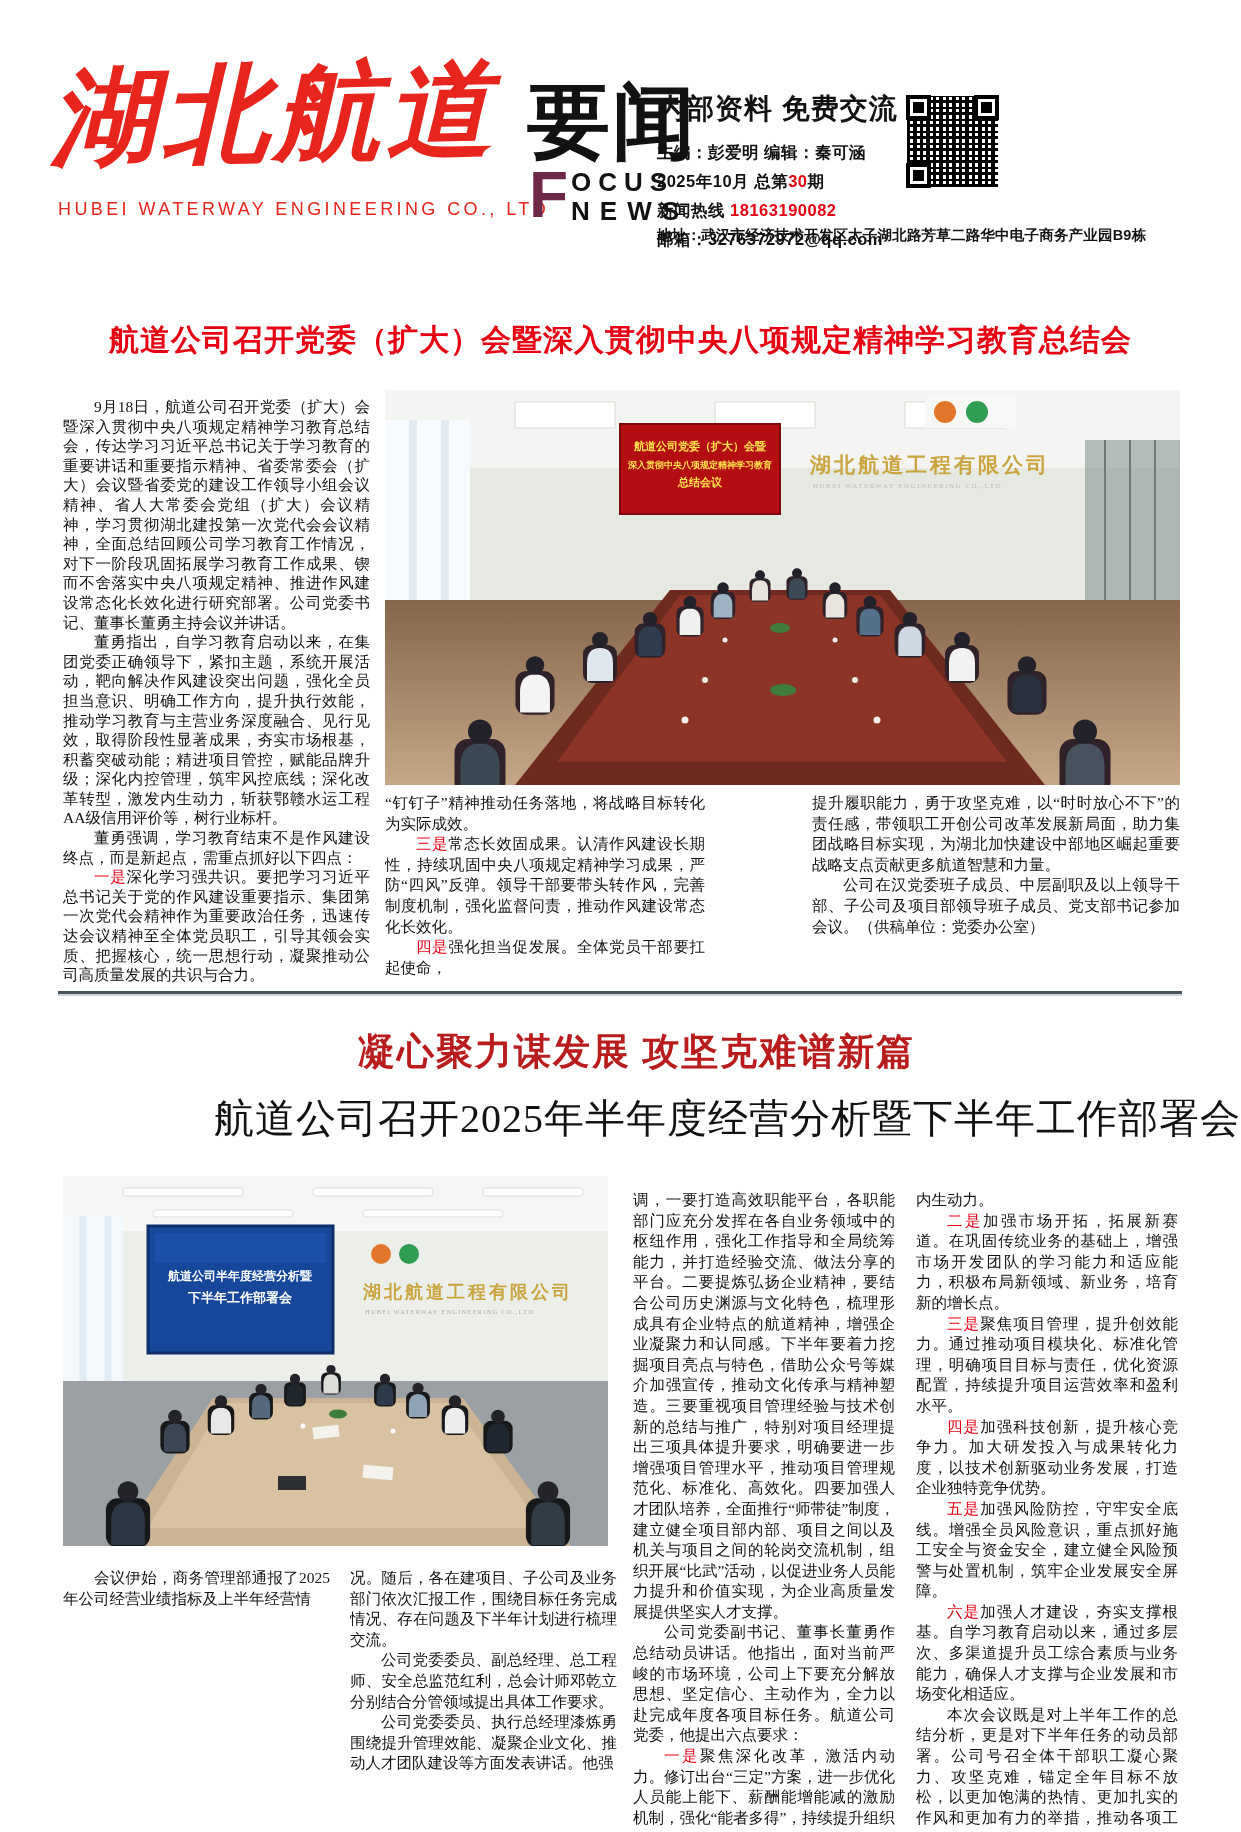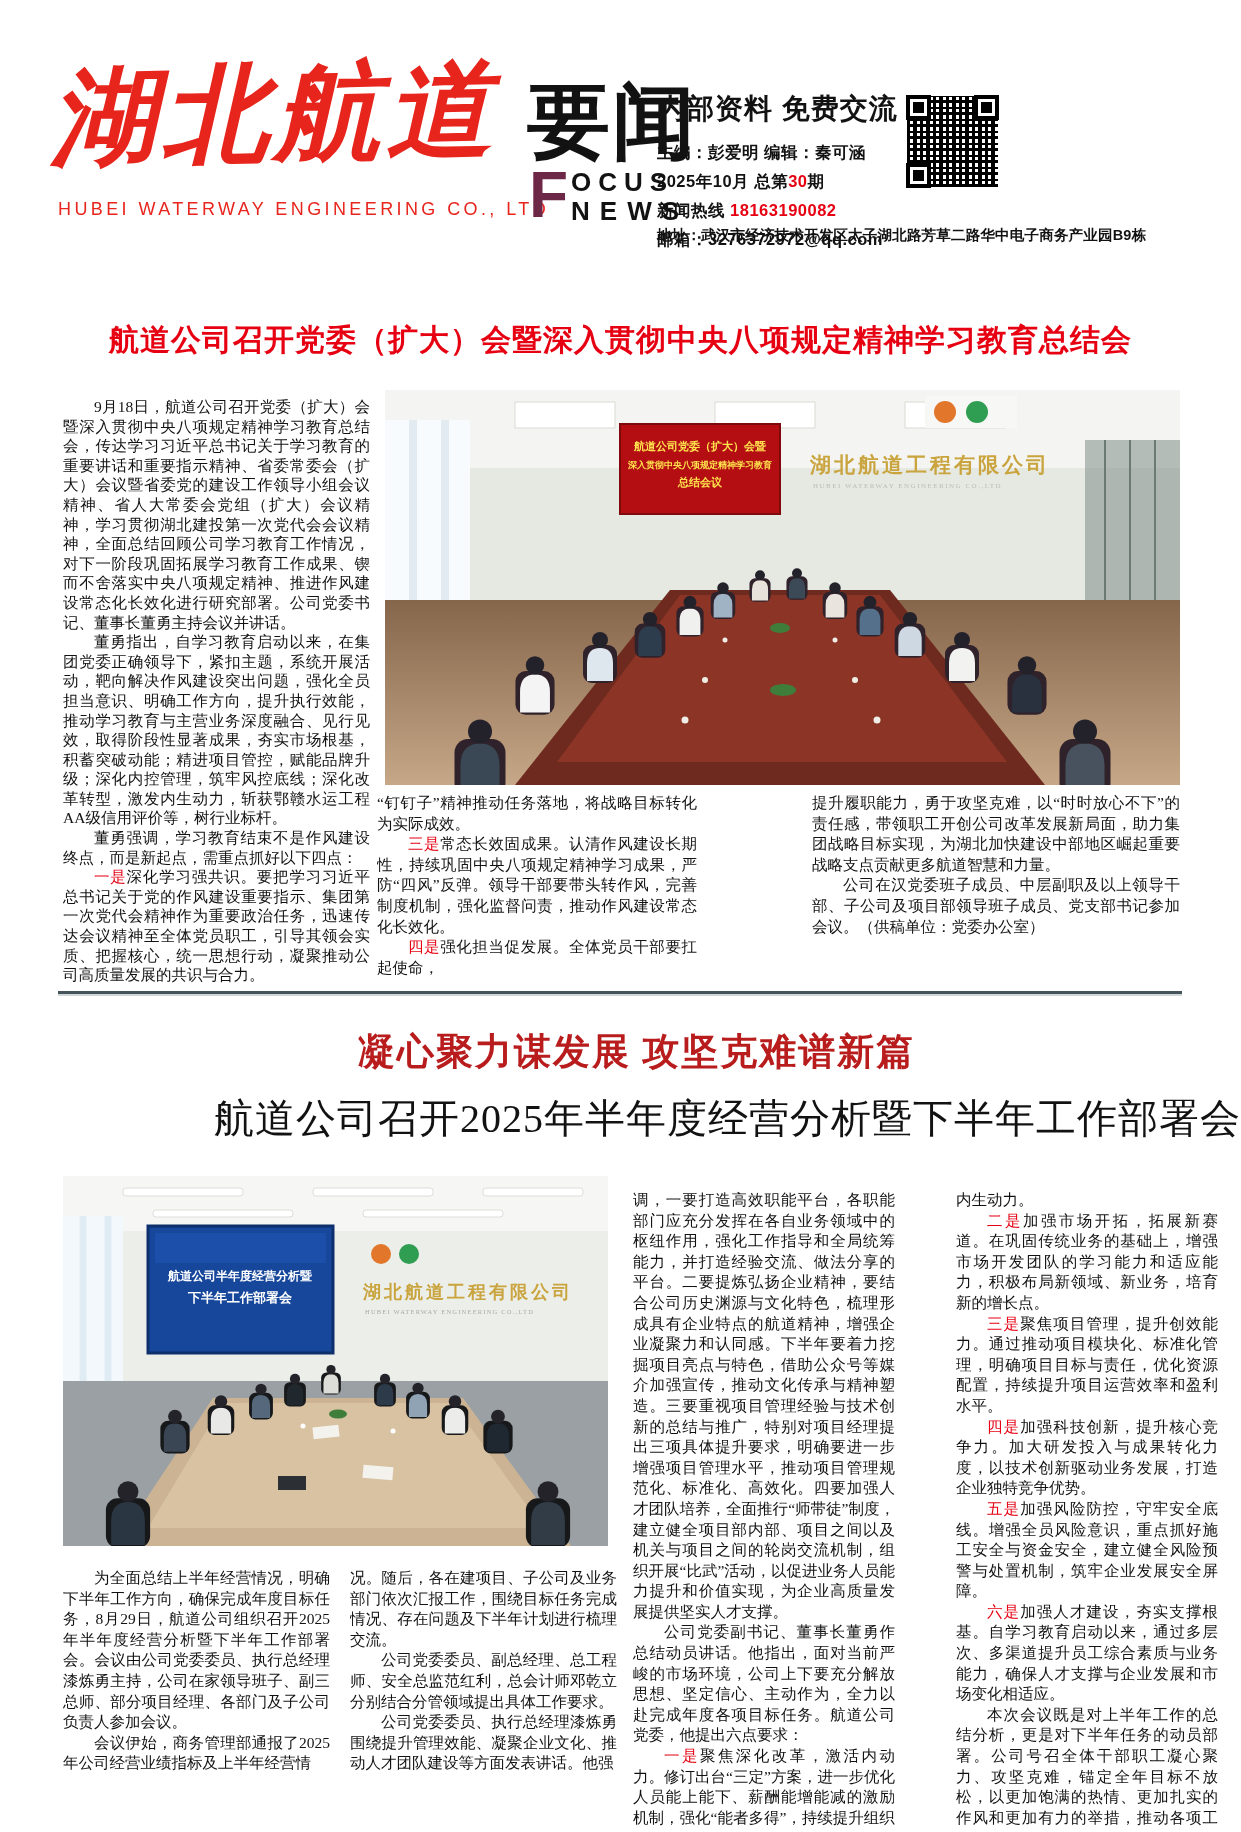--- a/index.html
+++ b/index.html
@@ -47,28 +47,28 @@
   .headline2{left:16px;top:1027px;width:100%;text-align:center;font-size:37px;font-weight:900;
              color:#b91c1c;letter-spacing:2px;white-space:nowrap}
   .subtitle2{left:0;top:1091px;width:100%;text-align:right;font-size:40px;font-weight:400;
              letter-spacing:1px;white-space:nowrap}
 
   
   .col{text-align:justify;font-size:15.5px;line-height:20.6px;overflow:hidden}
   .col p{text-indent:2em}
   .col p.noindent{text-indent:0}
   .col-a1-left{left:63px;top:397px;width:307px;line-height:19.6px;max-height:588px}
-  .col-a1-mid{left:377px;top:793px;width:320px;max-height:186px}
+  .col-a1-mid{left:385px;top:793px;width:320px;max-height:186px}
   .col-a1-right{left:812px;top:793px;width:368px;max-height:186px}
   .photo1{left:385px;top:390px;width:795px;height:395px}
   .photo2{left:63px;top:1176px;width:545px;height:370px}
   .col-a2-a{left:63px;top:1568px;width:267px;max-height:260px}
   .col-a2-b{left:350px;top:1568px;width:267px;max-height:260px}
   .col-a2-c{left:633px;top:1190px;width:262px;max-height:640px}
-  .col-a2-d{left:956px;top:1190px;width:262px;max-height:640px}
+  .col-a2-d{left:916px;top:1190px;width:262px;max-height:640px}
   .photo-frame{display:block;width:100%;height:100%}
 </style>
 </head>
 <body>
 
 <div class="page">
 
   <div class="abs brand-cn">湖北航道</div>
   <div class="abs brand-en">HUBEI WATERWAY ENGINEERING CO., LTD</div>
 
@@ -250,21 +250,20 @@
         <use href="#pB" transform="translate(355 220) scale(0.70)" color="#8fa3b5"></use>
         <use href="#pB" transform="translate(392 234) scale(0.78)" color="#ececea"></use>
         <use href="#pB" transform="translate(435 250) scale(0.86)" color="#1f2730"></use>
         <use href="#pB" transform="translate(65 330) scale(1.3)" color="#2a3642"></use>
         <use href="#pB" transform="translate(485 330) scale(1.3)" color="#323c47"></use>
       </g>
     </svg>
   </div>
 
   <div class="abs col col-a2-a">
-      <p><span>为全面总结上半年经营情况，明确下半年工作方向，确保完成年度目标任务，8月29日，航道公司组织召开2025年半年度经营分析暨下半年工作部署会。会议由公司党委委员、执行总经理漆炼勇主持，公司在家领导班子、副三总师、部分项目经理、各部门及子公司负责人参加会议。</span></p>
       <p><span>会议伊始，商务管理部通报了2025年公司经营业绩指标及上半年经营情</span></p>
     </div>
   <div class="abs col col-a2-b">
       <p class="noindent"><span>况。随后，各在建项目、子公司及业务部门依次汇报工作，围绕目标任务完成情况、存在问题及下半年计划进行梳理交流。</span></p>
       <p><span>公司党委委员、副总经理、总工程师、安全总监范红利，总会计师邓乾立分别结合分管领域提出具体工作要求。</span></p>
       <p><span>公司党委委员、执行总经理漆炼勇围绕提升管理效能、凝聚企业文化、推动人才团队建设等方面发表讲话。他强</span></p>
     </div>
   <div class="abs col col-a2-c">
       <p class="noindent"><span>调，一要打造高效职能平台，各职能部门应充分发挥在各自业务领域中的枢纽作用，强化工作指导和全局统筹能力，并打造经验交流、做法分享的平台。二要提炼弘扬企业精神，要结合公司历史渊源与文化特色，梳理形成具有企业特点的航道精神，增强企业凝聚力和认同感。下半年要着力挖掘项目亮点与特色，借助公众号等媒介加强宣传，推动文化传承与精神塑造。三要重视项目管理经验与技术创新的总结与推广，特别对项目经理提出三项具体提升要求，明确要进一步增强项目管理水平，推动项目管理规范化、标准化、高效化。四要加强人才团队培养，全面推行“师带徒”制度，建立健全项目部内部、项目之间以及机关与项目之间的轮岗交流机制，组织开展“比武”活动，以促进业务人员能力提升和价值实现，为企业高质量发展提供坚实人才支撑。</span></p>
       <p><span>公司党委副书记、董事长董勇作总结动员讲话。他指出，面对当前严峻的市场环境，公司上下要充分解放思想、坚定信心、主动作为，全力以赴完成年度各项目标任务。航道公司党委，他提出六点要求：</span></p>

